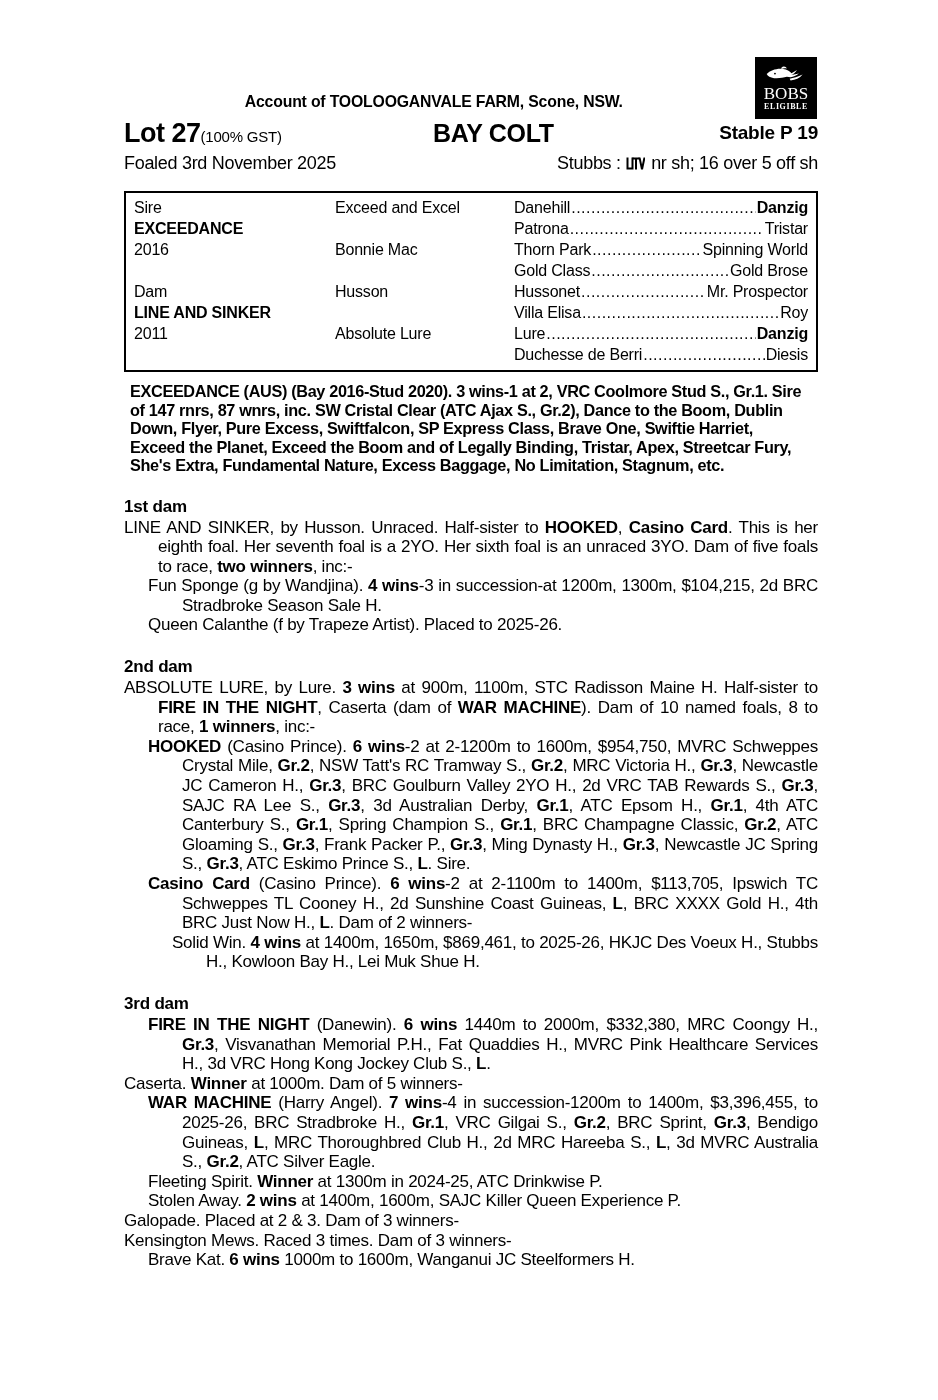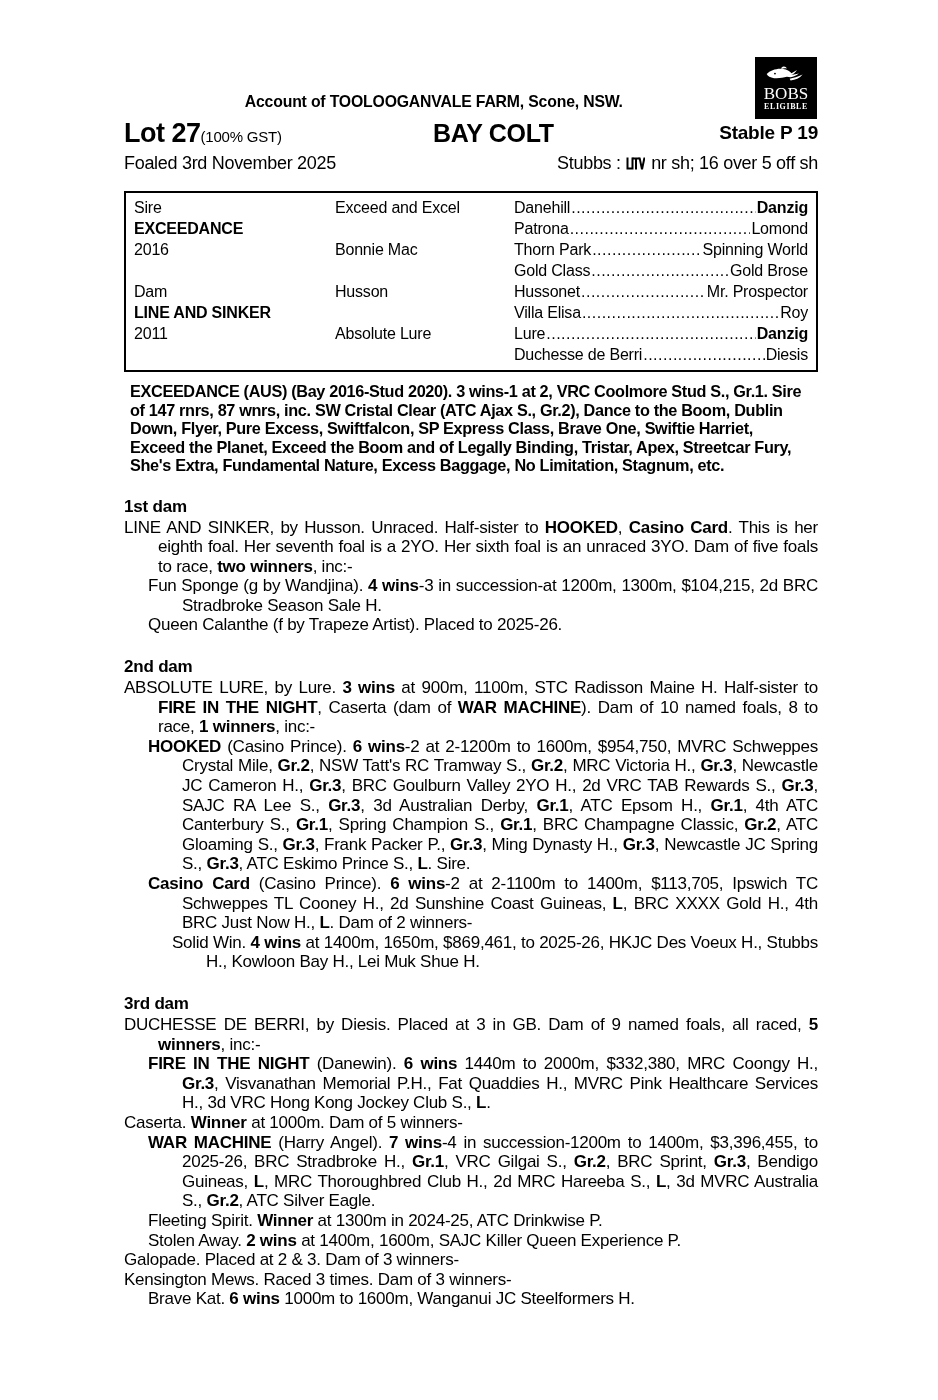--- a/index.html
+++ b/index.html
@@ -267,21 +267,21 @@
           <span class="dots">........................................................................................................................</span>
           <span class="tail bold">Danzig</span>
         </span>
       </div>
       <div class="ped-row">
         <span class="c1 bold">EXCEEDANCE</span>
         <span class="c2"></span>
         <span class="c3">
           <span class="nm">Patrona</span>
           <span class="dots">........................................................................................................................</span>
-          <span class="tail">Lomond</span>
+          <span class="tail">Tristar</span>
         </span>
       </div>
       <div class="ped-row">
         <span class="c1">2016</span>
         <span class="c2">Bonnie Mac</span>
         <span class="c3">
           <span class="nm">Thorn Park</span>
           <span class="dots">........................................................................................................................</span>
           <span class="tail">Spinning World</span>
         </span>
@@ -344,21 +344,20 @@
       </div>
       <div class="dam-section">
         <div class="dam-heading">2nd dam</div>
         <div class="para ind1">ABSOLUTE LURE, by Lure. <b>3 wins</b> at 900m, 1100m, STC Radisson Maine H. Half-sister to <b>FIRE IN THE NIGHT</b>, Caserta (dam of <b>WAR MACHINE</b>). Dam of 10 named foals, 8 to race, <b>1 winners</b>, inc:-</div>
         <div class="para ind3"><b>HOOKED</b> (Casino Prince). <b>6 wins</b>-2 at 2-1200m to 1600m, $954,750, MVRC Schweppes Crystal Mile, <b>Gr.2</b>, NSW Tatt's RC Tramway S., <b>Gr.2</b>, MRC Victoria H., <b>Gr.3</b>, Newcastle JC Cameron H., <b>Gr.3</b>, BRC Goulburn Valley 2YO H., 2d VRC TAB Rewards S., <b>Gr.3</b>, SAJC RA Lee S., <b>Gr.3</b>, 3d Australian Derby, <b>Gr.1</b>, ATC Epsom H., <b>Gr.1</b>, 4th ATC Canterbury S., <b>Gr.1</b>, Spring Champion S., <b>Gr.1</b>, BRC Champagne Classic, <b>Gr.2</b>, ATC Gloaming S., <b>Gr.3</b>, Frank Packer P., <b>Gr.3</b>, Ming Dynasty H., <b>Gr.3</b>, Newcastle JC Spring S., <b>Gr.3</b>, ATC Eskimo Prince S., <b>L</b>. Sire.</div>
         <div class="para ind3"><b>Casino Card</b> (Casino Prince). <b>6 wins</b>-2 at 2-1100m to 1400m, $113,705, Ipswich TC Schweppes TL Cooney H., 2d Sunshine Coast Guineas, <b>L</b>, BRC XXXX Gold H., 4th BRC Just Now H., <b>L</b>. Dam of 2 winners-</div>
         <div class="para ind4">Solid Win. <b>4 wins</b> at 1400m, 1650m, $869,461, to 2025-26, HKJC Des Voeux H., Stubbs H., Kowloon Bay H., Lei Muk Shue H.</div>
       </div>
       <div class="dam-section">
         <div class="dam-heading">3rd dam</div>
-        <div class="para ind1">DUCHESSE DE BERRI, by Diesis. Placed at 3 in GB. Dam of 9 named foals, all raced, <b>5 winners</b>, inc:-</div>
         <div class="para ind3"><b>FIRE IN THE NIGHT</b> (Danewin). <b>6 wins</b> 1440m to 2000m, $332,380, MRC Coongy H., <b>Gr.3</b>, Visvanathan Memorial P.H., Fat Quaddies H., MVRC Pink Healthcare Services H., 3d VRC Hong Kong Jockey Club S., <b>L</b>.</div>
         <div class="para ind1">Caserta. <b>Winner</b> at 1000m. Dam of 5 winners-</div>
         <div class="para ind3"><b>WAR MACHINE</b> (Harry Angel). <b>7 wins</b>-4 in succession-1200m to 1400m, $3,396,455, to 2025-26, BRC Stradbroke H., <b>Gr.1</b>, VRC Gilgai S., <b>Gr.2</b>, BRC Sprint, <b>Gr.3</b>, Bendigo Guineas, <b>L</b>, MRC Thoroughbred Club H., 2d MRC Hareeba S., <b>L</b>, 3d MVRC Australia S., <b>Gr.2</b>, ATC Silver Eagle.</div>
         <div class="para ind3">Fleeting Spirit. <b>Winner</b> at 1300m in 2024-25, ATC Drinkwise P.</div>
         <div class="para ind3">Stolen Away. <b>2 wins</b> at 1400m, 1600m, SAJC Killer Queen Experience P.</div>
         <div class="para ind1">Galopade. Placed at 2 &amp; 3. Dam of 3 winners-</div>
         <div class="para ind1">Kensington Mews. Raced 3 times. Dam of 3 winners-</div>
         <div class="para ind3">Brave Kat. <b>6 wins</b> 1000m to 1600m, Wanganui JC Steelformers H.</div>
       </div>
     </div>

